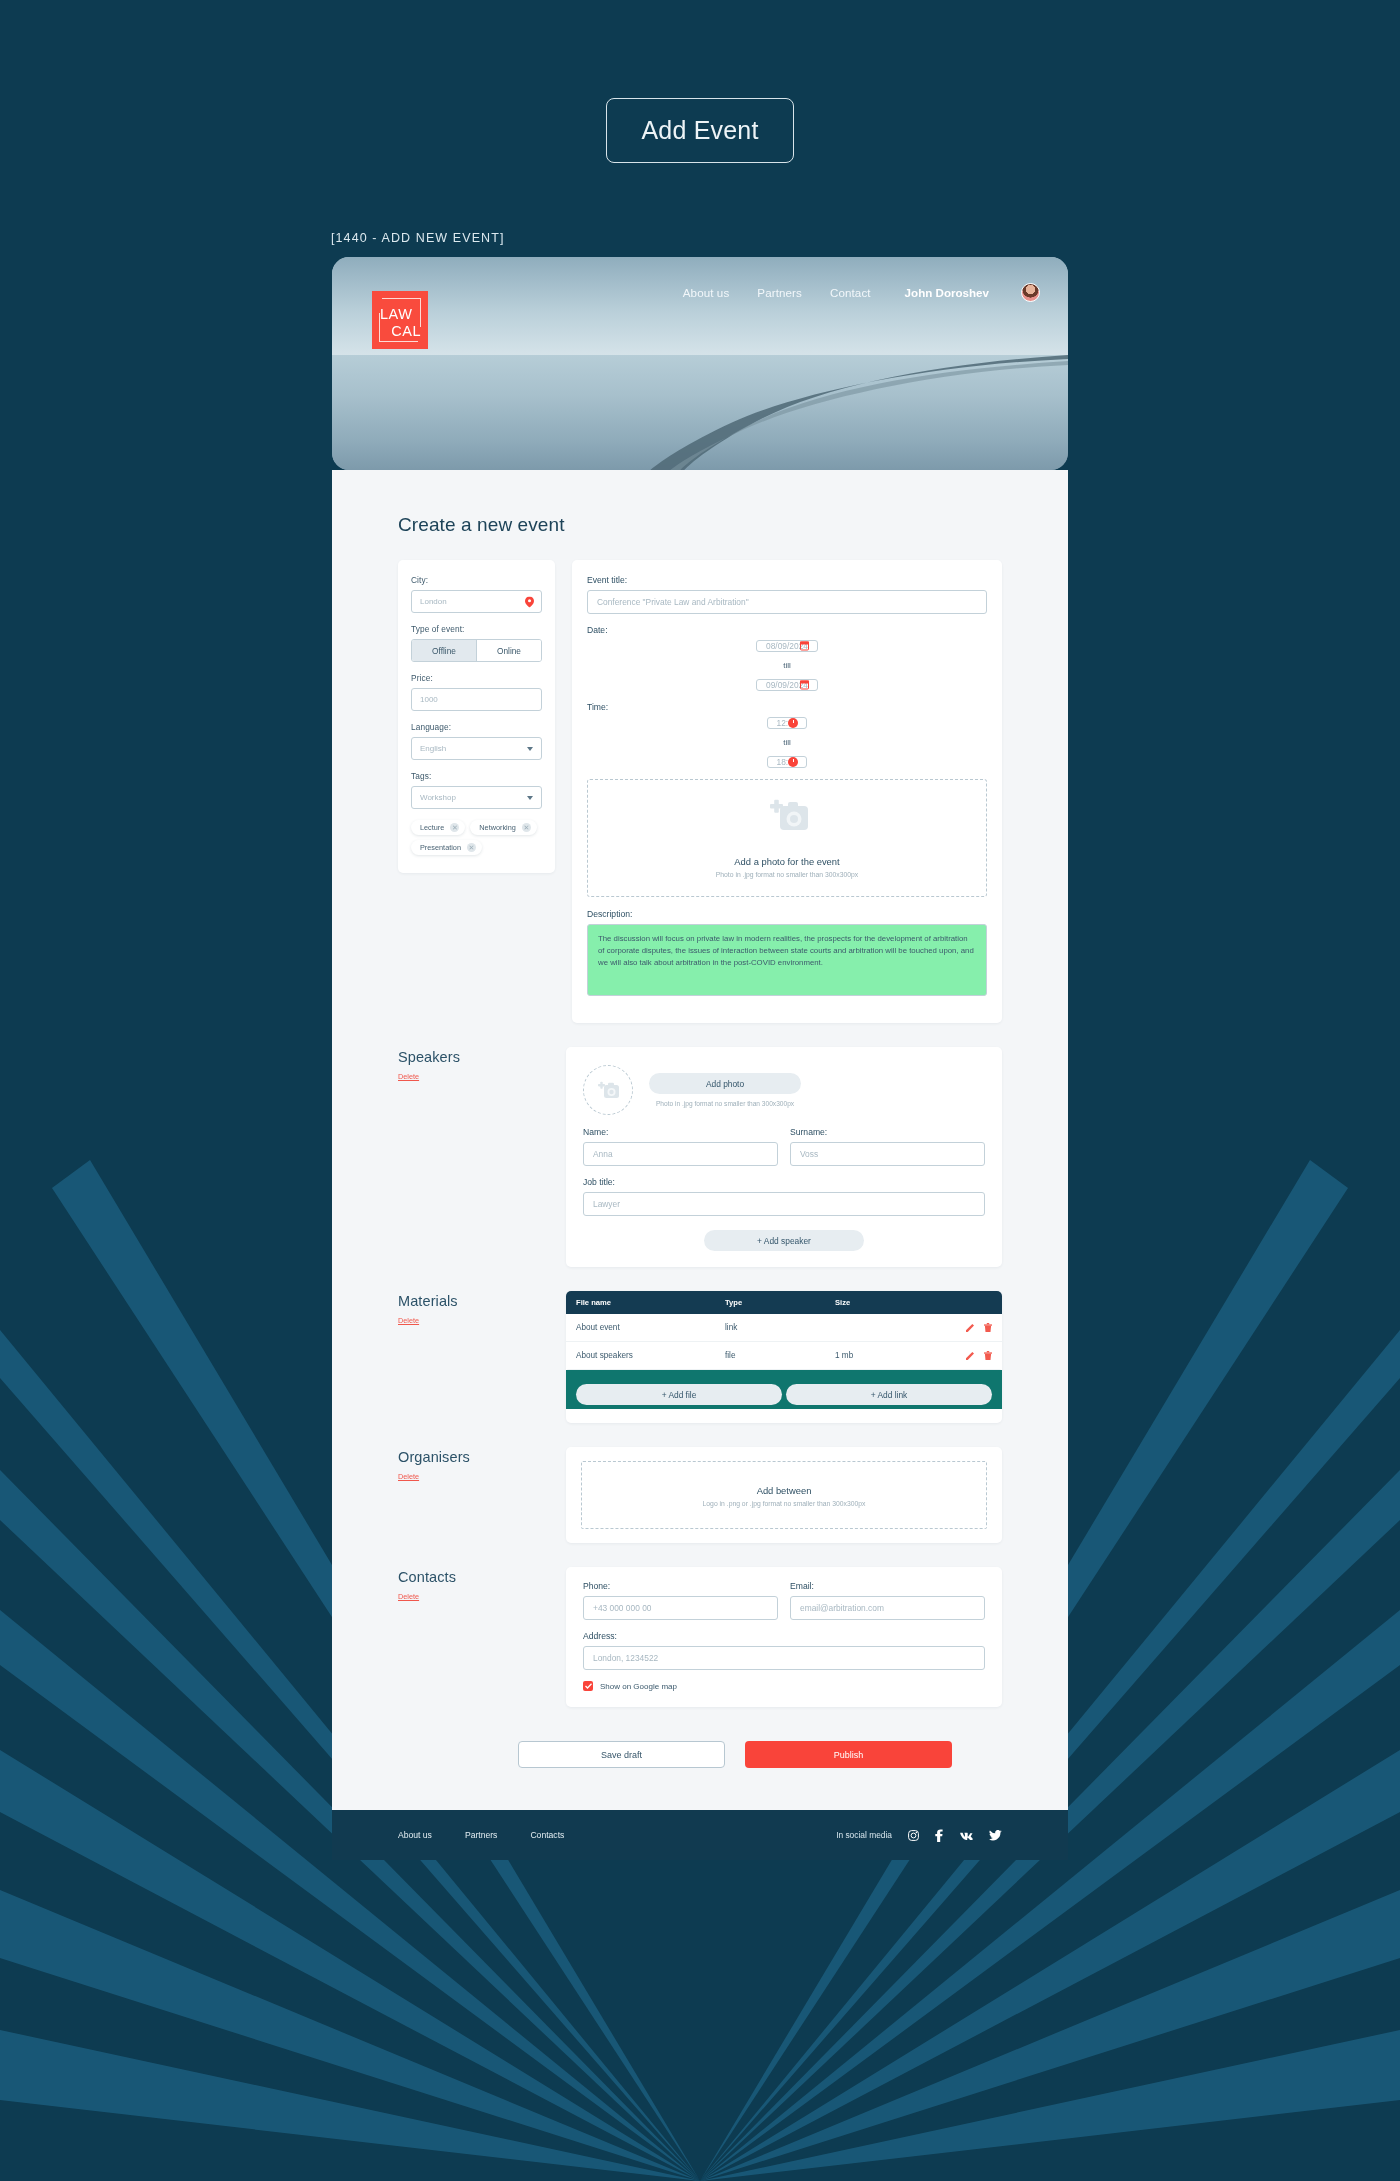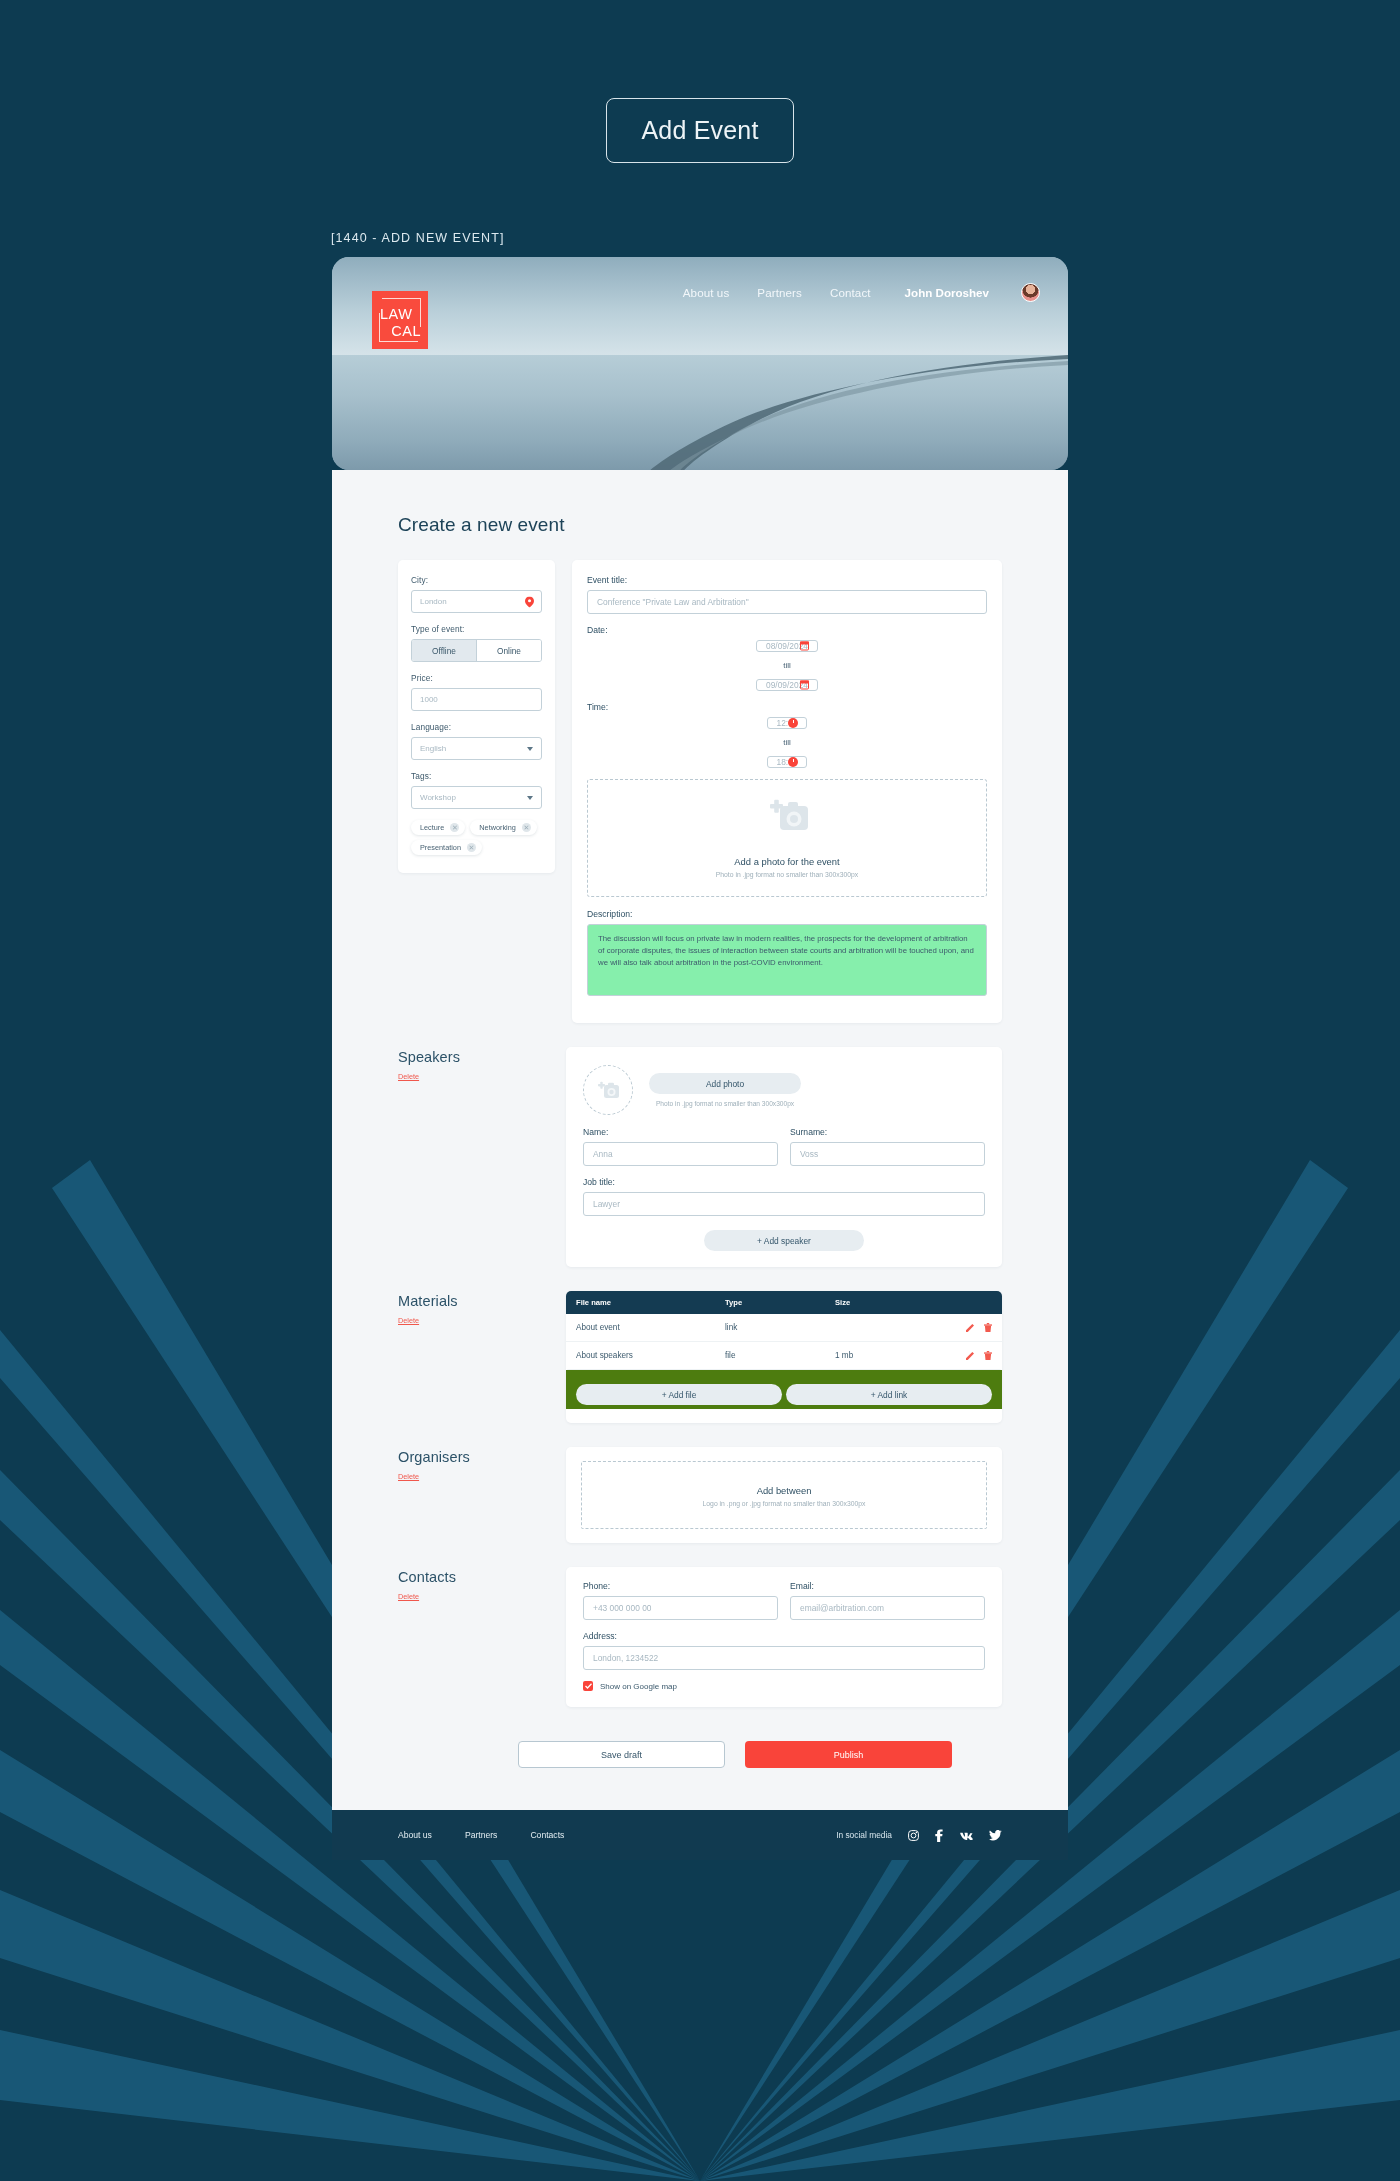--- a/index.html
+++ b/index.html
@@ -330,21 +330,21 @@
     font-size: 8.2px;
     color: #3c5a6d;
     padding: 9px 10px;
     border-bottom: 1px solid #eef2f4;
     background: #fff;
   }
   .c-name { width: 149px; }
   .c-type { width: 110px; }
   .c-size { flex: 1; }
   .c-act { width: 42px; display: flex; gap: 9px; justify-content: flex-end; }
-  .tbl-actions { display: flex; gap: 4px; padding: 14px 10px 4px 10px; background:#4d7c0f; }
+  .tbl-actions { display: flex; gap: 4px; padding: 14px 10px 4px 10px; background:#0f766e; }
   .tbl-actions .btn-pill { flex: 1; }
 
   
   .logo-drop {
     border: 1px dashed #b9c8d1;
     border-radius: 2px;
     height: 68px;
     display: flex; flex-direction: column;
     align-items: center; justify-content: center;
     background:#fff;

